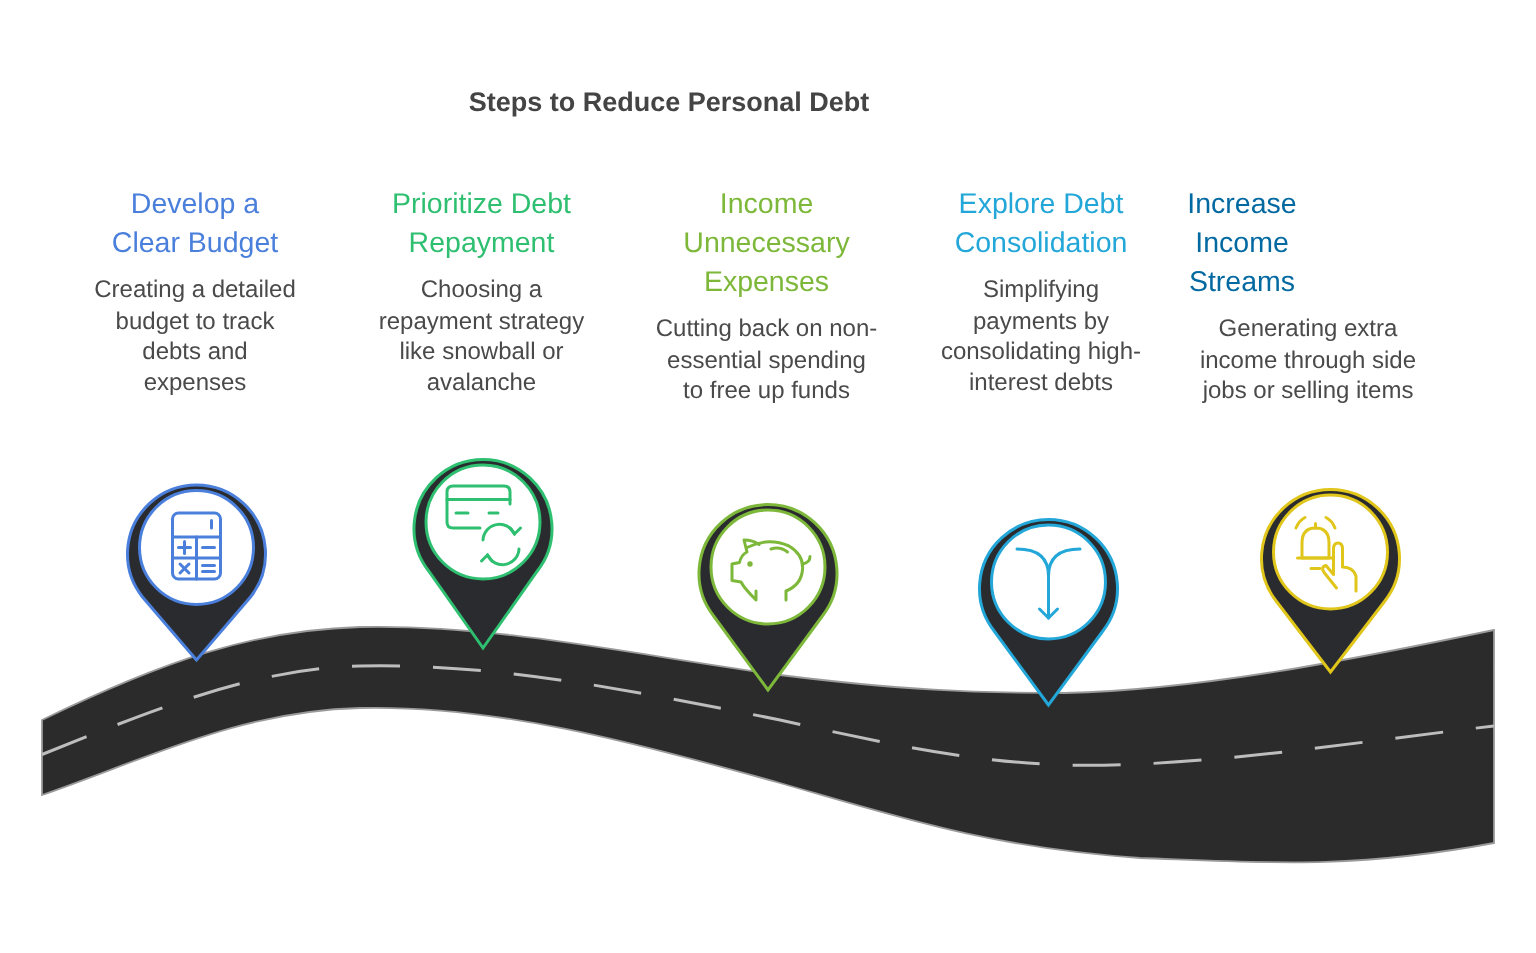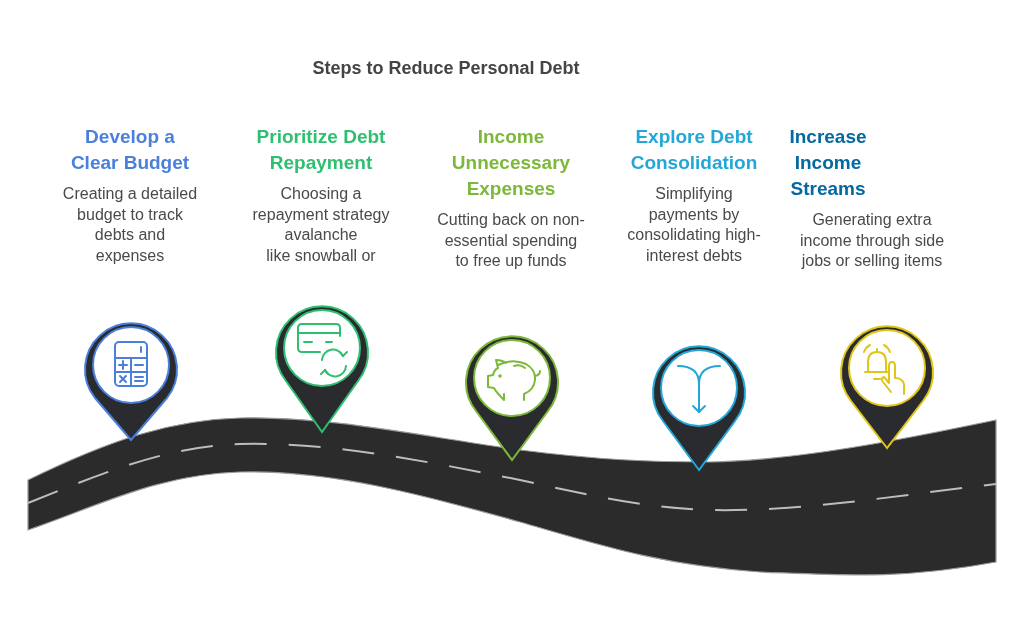--- a/index.html
+++ b/index.html
@@ -1,19 +1,19 @@
 <!DOCTYPE html>
 <html><head>
 <meta charset="utf-8">
 <style>
   html, body { margin:0; padding:0; background:#ffffff; }
   body { width:1024px; height:635px; position:relative; overflow:hidden; font-family:"Liberation Sans", sans-serif; }
   .title { position:absolute; left:0; top:58px; width:892px; text-align:center; font-size:18px; font-weight:bold; color:#444444; }
   .step { position:absolute; width:180px; text-align:center; }
-  .step .head { font-size:19px; font-weight:bold; line-height:26px; }
+  .step .head { font-size:19px; font-weight:normal; line-height:26px; }
   .step .desc { font-size:16px; color:#4a4a4a; line-height:20.5px; margin-top:8px; }
   #road { position:absolute; left:0; top:0; }
 </style>
 </head>
 <body>
 
 <div class="title">Steps to Reduce Personal Debt</div>
 
 <div class="step" style="left:40px; top:124px;">
   <div class="head" style="color:#4a7fdb;">
@@ -29,22 +29,22 @@
 </div>
 
 <div class="step" style="left:231px; top:124px;">
   <div class="head" style="color:#2fbf71;">
     <div>Prioritize Debt</div>
     <div>Repayment</div>
   </div>
   <div class="desc">
     <div>Choosing a</div>
     <div>repayment strategy</div>
+    <div>like snowball or</div>
     <div>avalanche</div>
-    <div>like snowball or</div>
   </div>
 </div>
 
 <div class="step" style="left:421px; top:124px;">
   <div class="head" style="color:#7db83a;">
     <div>Income</div>
     <div>Unnecessary</div>
     <div>Expenses</div>
   </div>
   <div class="desc">

